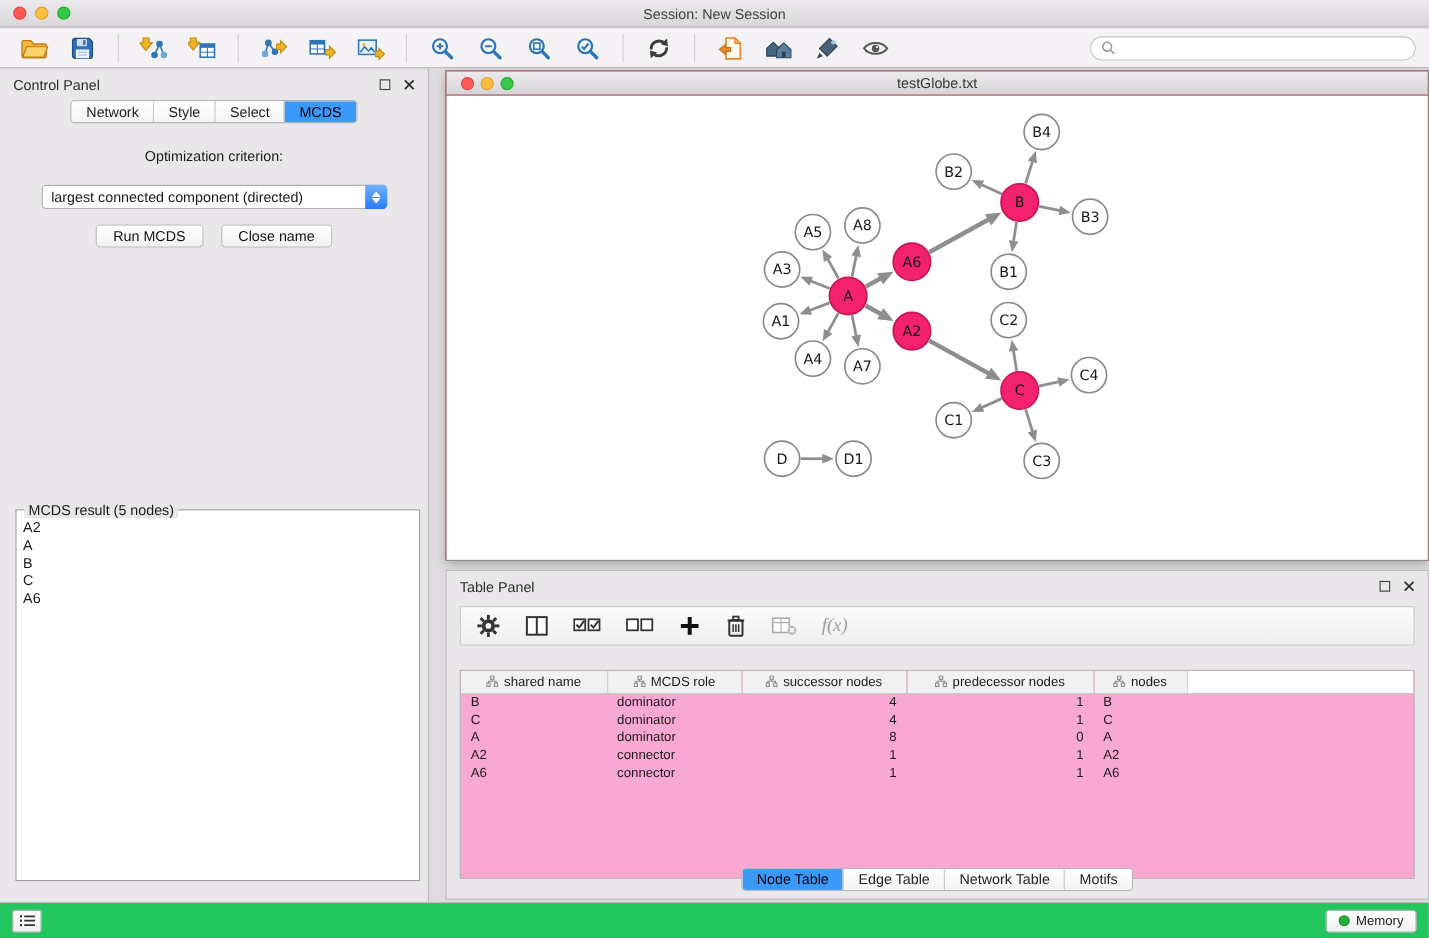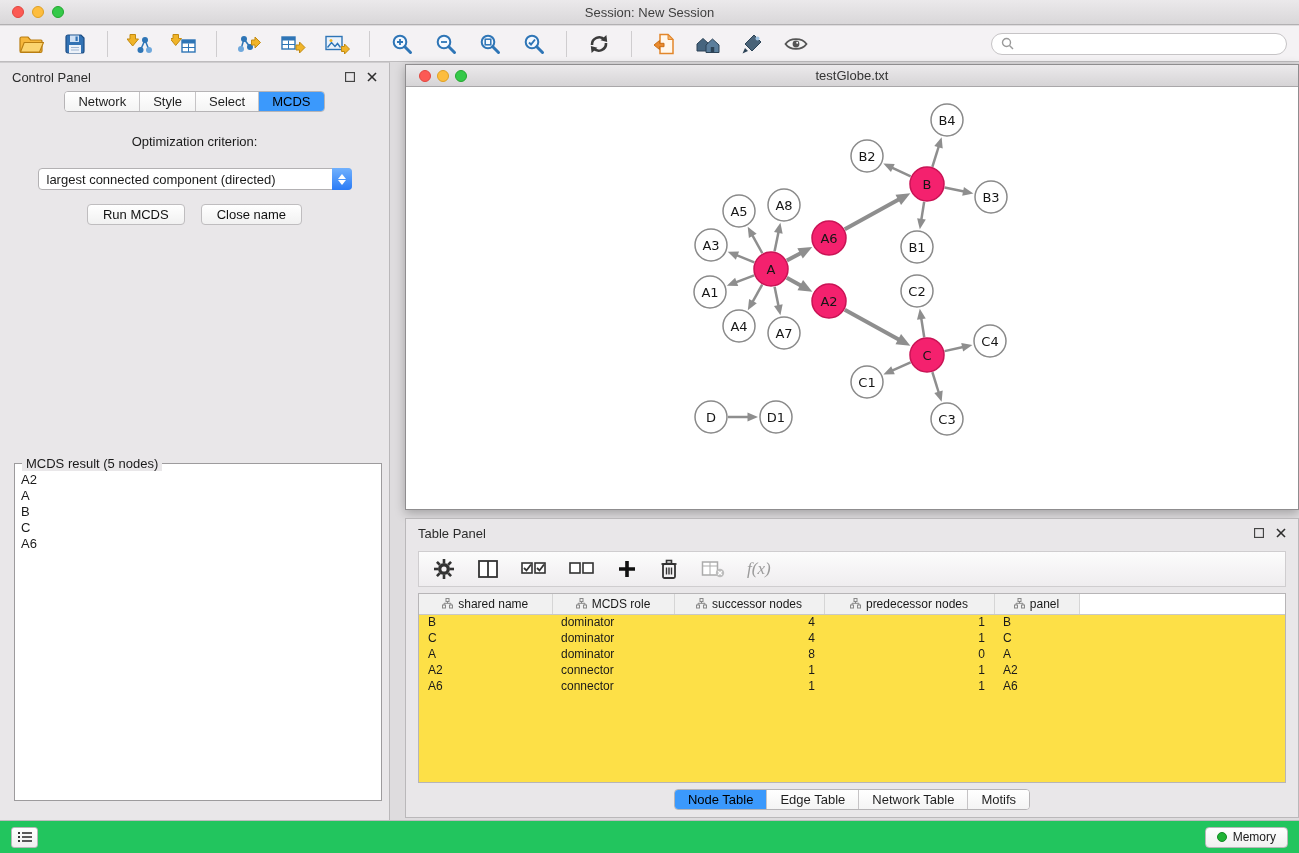--- a/index.html
+++ b/index.html
@@ -87,21 +87,21 @@
     position:absolute; left:405px; top:518px; width:894px; height:300px;
     background:#e9e7e9; border:1px solid #bab8ba;
   }
   .tp-toolbar {
     margin:4px 12px 0 12px; height:36px; border:1px solid #cfcdcf;
     background:linear-gradient(#fcfcfc,#efedef);
     display:flex; align-items:center; gap:22px; padding:0 14px;
   }
   .tp-icon { display:flex; align-items:center; justify-content:center; }
   .fx-label { font-family:"Liberation Serif", serif; font-style:italic; font-size:17px; color:#9b9b9b; }
-  .tp-table-wrap { margin:6px 12px 0 12px; height:190px; background:#fde047; border:1px solid #b7b5b7; overflow:hidden; }
+  .tp-table-wrap { margin:22px 12px 0 12px; height:190px; background:#f9a8d4; border:1px solid #b7b5b7; overflow:hidden; }
   table.node-table { border-collapse:collapse; width:100%; table-layout:fixed; font-size:12px; }
   table.node-table th {
     background:#f1f1f1; font-weight:normal; font-size:12px; height:20px;
     border-right:1px solid #d6d6d6; border-bottom:1px solid #c8c8c8;
     text-align:center; white-space:nowrap; overflow:hidden;
   }
   table.node-table th .col-icon { vertical-align:-1px; margin-right:5px; }
   table.node-table th.filler { background:#fff; border-right:none; }
   table.node-table td { height:16px; padding:0 9px; white-space:nowrap; overflow:hidden; }
   td.al-left { text-align:left; } td.al-right { text-align:right; }
@@ -568,21 +568,21 @@
                 <rect x="4" y="0.5" width="3" height="3" fill="none" stroke="#888"></rect>
                 <rect x="0.5" y="7" width="3" height="3" fill="none" stroke="#888"></rect>
                 <rect x="7.5" y="7" width="3" height="3" fill="none" stroke="#888"></rect>
                 <path d="M5.5 3.5 V5.3 M2 7 V5.3 H9 V7" fill="none" stroke="#888"></path>
               </svg><span>predecessor nodes</span></th>
             <th><svg class="col-icon" width="11" height="11" viewBox="0 0 11 11">
                 <rect x="4" y="0.5" width="3" height="3" fill="none" stroke="#888"></rect>
                 <rect x="0.5" y="7" width="3" height="3" fill="none" stroke="#888"></rect>
                 <rect x="7.5" y="7" width="3" height="3" fill="none" stroke="#888"></rect>
                 <path d="M5.5 3.5 V5.3 M2 7 V5.3 H9 V7" fill="none" stroke="#888"></path>
-              </svg><span>panel</span></th>
+              </svg><span>nodes</span></th>
             <th class="filler"></th>
           </tr>
         </thead>
       <tbody>
           <tr>
             <td class="al-left">B</td>
             <td class="al-left">dominator</td>
             <td class="al-right">4</td>
             <td class="al-right">1</td>
             <td class="al-left">B</td>

